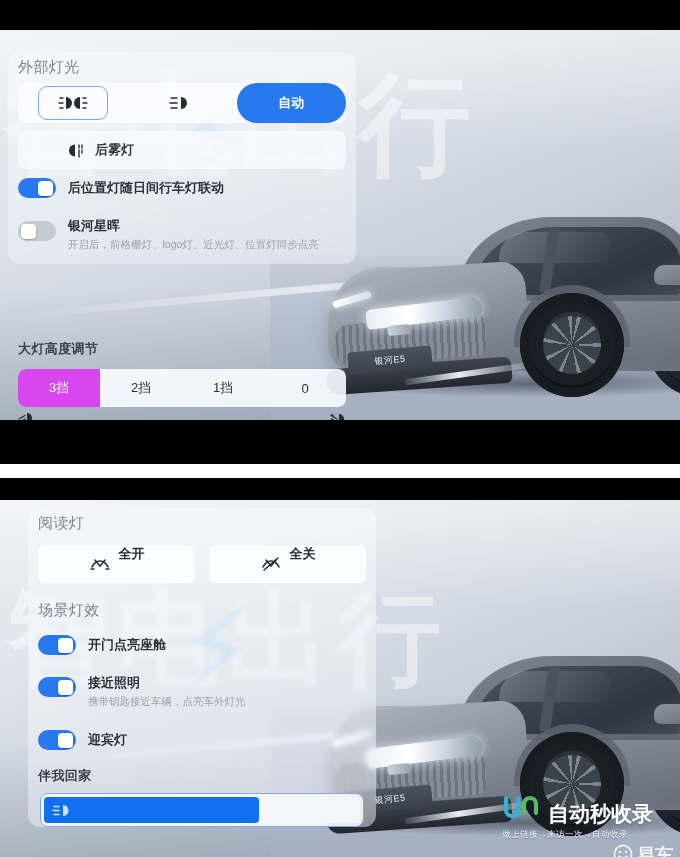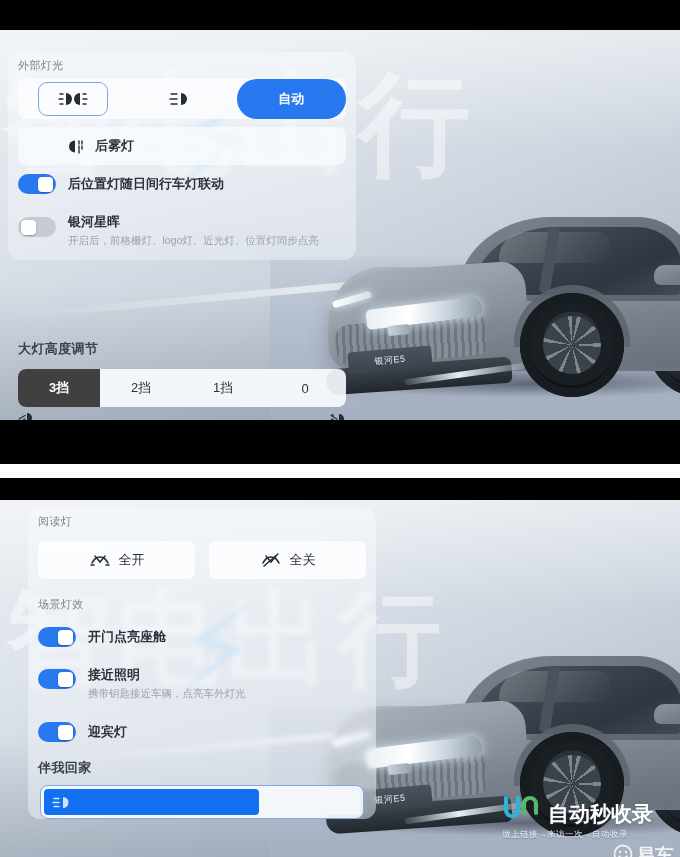--- a/index.html
+++ b/index.html
@@ -173,21 +173,21 @@
 
   
   .panel{
     position:absolute; left:8px; top:22px; width:348px;
     background:linear-gradient(180deg,rgba(247,249,252,.58),rgba(238,242,247,.50));
     border-radius:12px; backdrop-filter:blur(2px);
   }
   .panel-b{ left:28px; top:8px; width:348px; }
 
   .sec-title{
-    font-size:11px; color:#7c848f; padding:6px 10px 6px 10px; letter-spacing:.4px;
+    font-size:15px; color:#7c848f; padding:6px 10px 6px 10px; letter-spacing:.4px;
   }
   .sec-title-dark{ color:#3a414b; font-size:13px; font-weight:700; padding:10px 10px 7px 10px; }
 
   
   .seg{
     display:flex; margin:0 10px; height:40px; border-radius:8px; overflow:hidden;
     background:rgba(252,253,255,.82);
   }
   .seg-item{
     flex:1; display:flex; align-items:center; justify-content:center; gap:6px;
@@ -223,32 +223,32 @@
 
   
   .levels{
     display:flex; margin:4px 10px 0 10px; height:38px; border-radius:8px; overflow:hidden;
     background:rgba(250,252,255,.9);
   }
   .lv{
     flex:1; display:flex; align-items:center; justify-content:center;
     font-size:13px; color:#2d333c; cursor:pointer;
   }
-  .lv.active{ background:#404040; color:#fff; font-weight:700; }
+  .lv.active{ background:#d946ef; color:#fff; font-weight:400; }
   .lvicons{
     display:flex; justify-content:space-between; padding:4px 8px 8px 8px;
     color:#2a3038;
   }
 
   
   .rl-wrap{ display:flex; gap:14px; padding:6px 10px 4px 10px; }
   .rl-btn{
     flex:1; height:38px; border-radius:7px; background:rgba(253,254,255,.88);
-    display:flex; align-items:center; justify-content:center; gap:8px;
-    font-size:13px; color:#262c34; font-weight:400; cursor:pointer;
+    display:flex; justify-content:center; gap:8px;
+    font-size:13px; color:#262c34; font-weight:700; cursor:pointer;
   }
 
   
   .slider-box{
     margin:4px 12px 0 12px; height:34px; border-radius:8px;
     border:1.6px solid #7ea9e8; background:rgba(252,253,255,.85);
     display:flex; align-items:center; padding:3px;
   }
   .slider-fill{
     height:26px; border-radius:4px; background:#1270f0;

